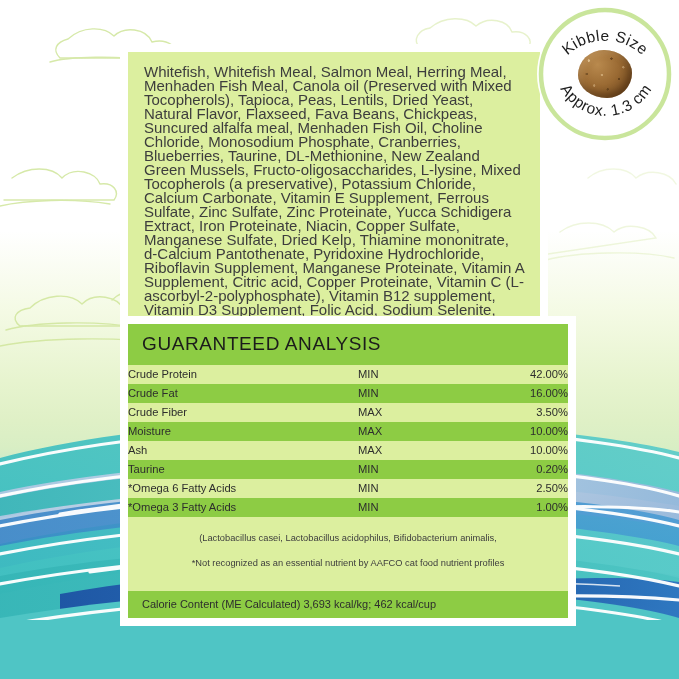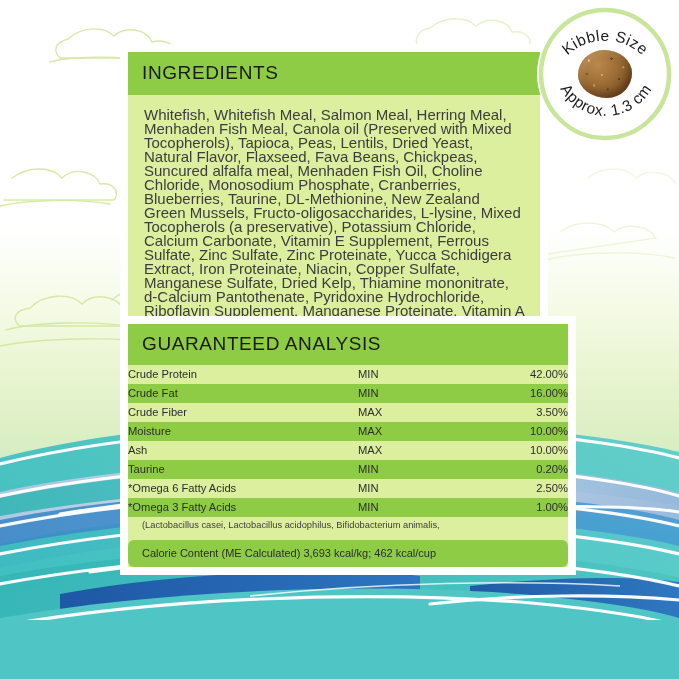--- a/index.html
+++ b/index.html
@@ -97,27 +97,26 @@
   td.basis{width:92px;}
   td.value{width:118px;text-align:right;padding-right:15px;}
 
   .footnotes{
     padding:2px 14px 9px 14px;
     background:#dcef9f;
     font-size:9.3px;
     line-height:12.2px;
     color:#3d3d3d;
   }
-  .footnotes div{margin:0;}
+  .footnotes div{margin:13px;text-align:center;}
   .calorie-bar{
     background:#8dcc44;
     padding:7px 14px 8px 14px;
     font-size:11px;
     color:#2d2d2d;
-    border-radius:6px;
   }
 
   
   #kibble-badge{
     position:absolute;left:535px;top:4px;width:140px;height:140px;
   }
   #kibble-badge svg{display:block;}
   .kibble-stone{
     position:absolute;left:50%;top:50%;
     width:54px;height:48px;
@@ -228,23 +227,20 @@
       <path d="M120 96 C240 76, 380 70, 470 78"></path>
       <path d="M180 162 C300 146, 420 142, 500 148"></path>
       <path d="M250 216 C380 202, 520 200, 620 206"></path>
     </g>
   </svg>
 
   <div class="bottom-solid"></div>
 
   <div class="panel-wrap" id="ingredients-panel">
     <div id="ingredients-card">
-      <div class="card-header">
-        <span class="title">INGREDIENTS</span>
-      </div>
       <div id="ingredients-body">Whitefish, Whitefish Meal, Salmon Meal, Herring Meal, Menhaden Fish Meal, Canola oil (Preserved with Mixed Tocopherols), Tapioca, Peas, Lentils, Dried Yeast, Natural Flavor, Flaxseed, Fava Beans, Chickpeas, Suncured alfalfa meal, Menhaden Fish Oil, Choline Chloride, Monosodium Phosphate, Cranberries, Blueberries, Taurine, DL-Methionine, New Zealand Green Mussels, Fructo-oligosaccharides, L-lysine, Mixed Tocopherols (a preservative), Potassium Chloride, Calcium Carbonate, Vitamin E Supplement, Ferrous Sulfate, Zinc Sulfate, Zinc Proteinate, Yucca Schidigera Extract, Iron Proteinate, Niacin, Copper Sulfate, Manganese Sulfate, Dried Kelp, Thiamine mononitrate, d-Calcium Pantothenate, Pyridoxine Hydrochloride, Riboflavin Supplement, Manganese Proteinate, Vitamin A Supplement, Citric acid, Copper Proteinate, Vitamin C (L-ascorbyl-2-polyphosphate), Vitamin B12 supplement, Vitamin D3 Supplement, Folic Acid, Sodium Selenite, Calcium Iodate, Biotin, Dried Lactobacillus casei Fermentation Product, Dried Lactobacillus acidophilus Fermentation Product, Dried Bifidobacterium animalis Fermentation Product, Dried Lactobacillus reuteri Fermentation Product</div>
     </div>
   </div>
 
   <div class="panel-wrap" id="analysis-panel">
     <div id="analysis-card">
       <div class="card-header">
         <span class="title">GUARANTEED ANALYSIS</span>
       </div>
 
@@ -288,20 +284,21 @@
             <tr class="even">
               <td class="nutrient">*Omega 3 Fatty Acids</td>
               <td class="basis">MIN</td>
               <td class="value">1.00%</td>
             </tr>
           </tbody>
       </table>
 
       <div class="footnotes">
         <div>(Lactobacillus casei, Lactobacillus acidophilus, Bifidobacterium animalis,</div>
+        <div>*Not recognized as an essential nutrient by AAFCO cat food nutrient profiles</div>
       </div>
 
       <div class="calorie-bar">Calorie Content (ME Calculated) 3,693 kcal/kg; 462 kcal/cup</div>
     </div>
   </div>
 
   <div id="kibble-badge">
     <svg width="140" height="140" viewBox="0 0 140 140">
       <defs>
         <path id="arcTop" d="M 18 76 A 54 54 0 0 1 122 76" fill="none"></path>

